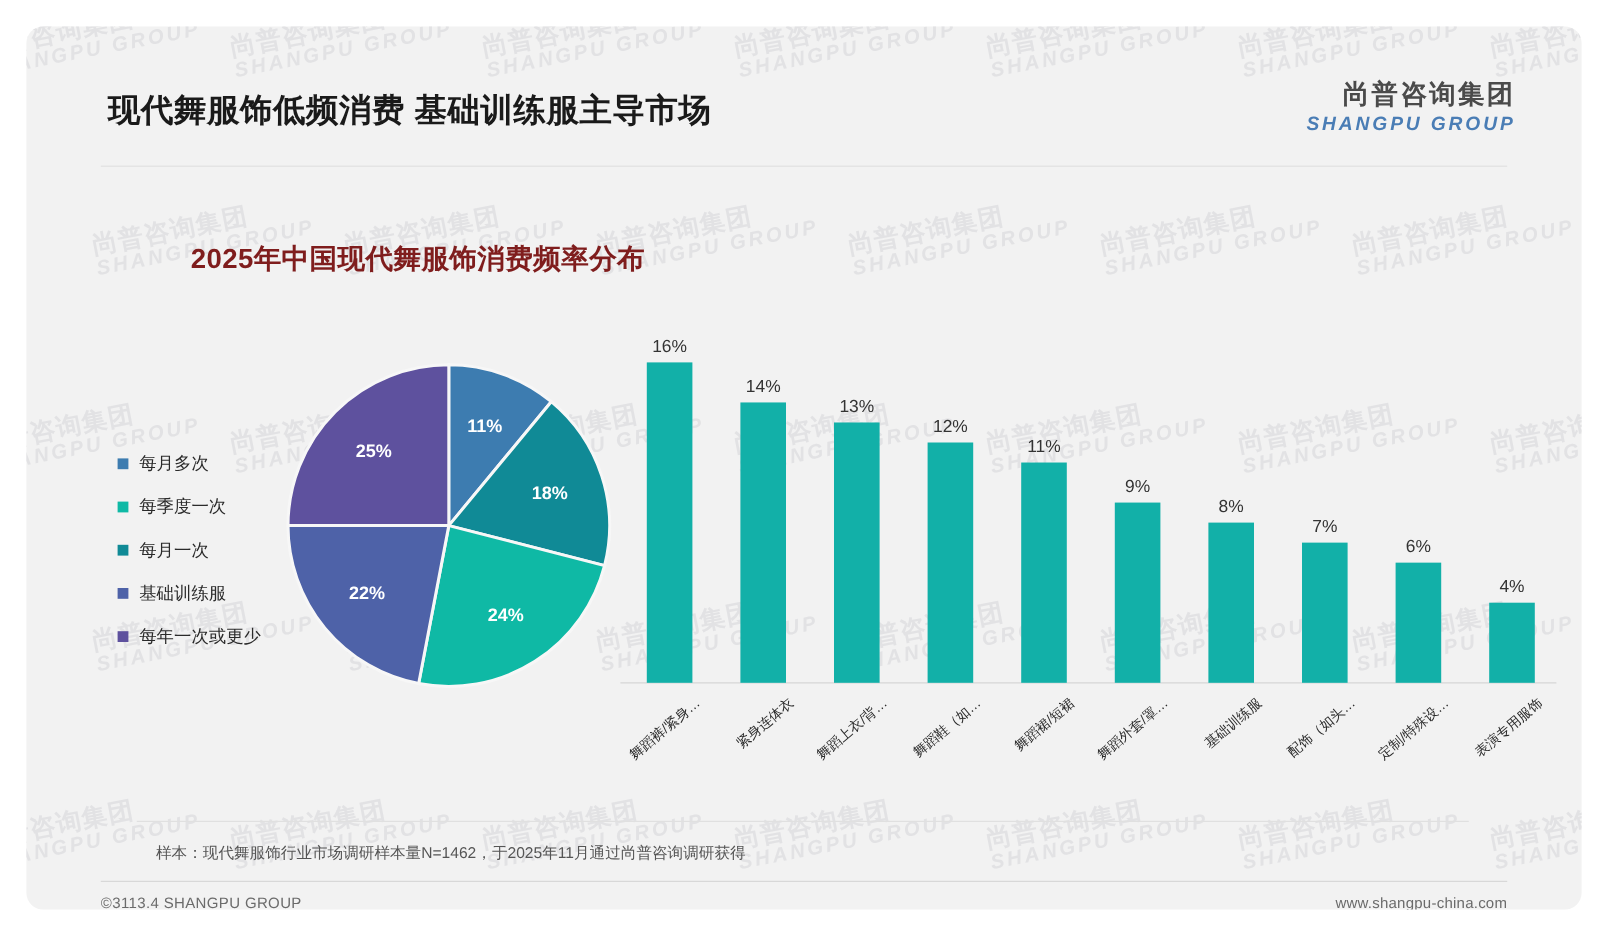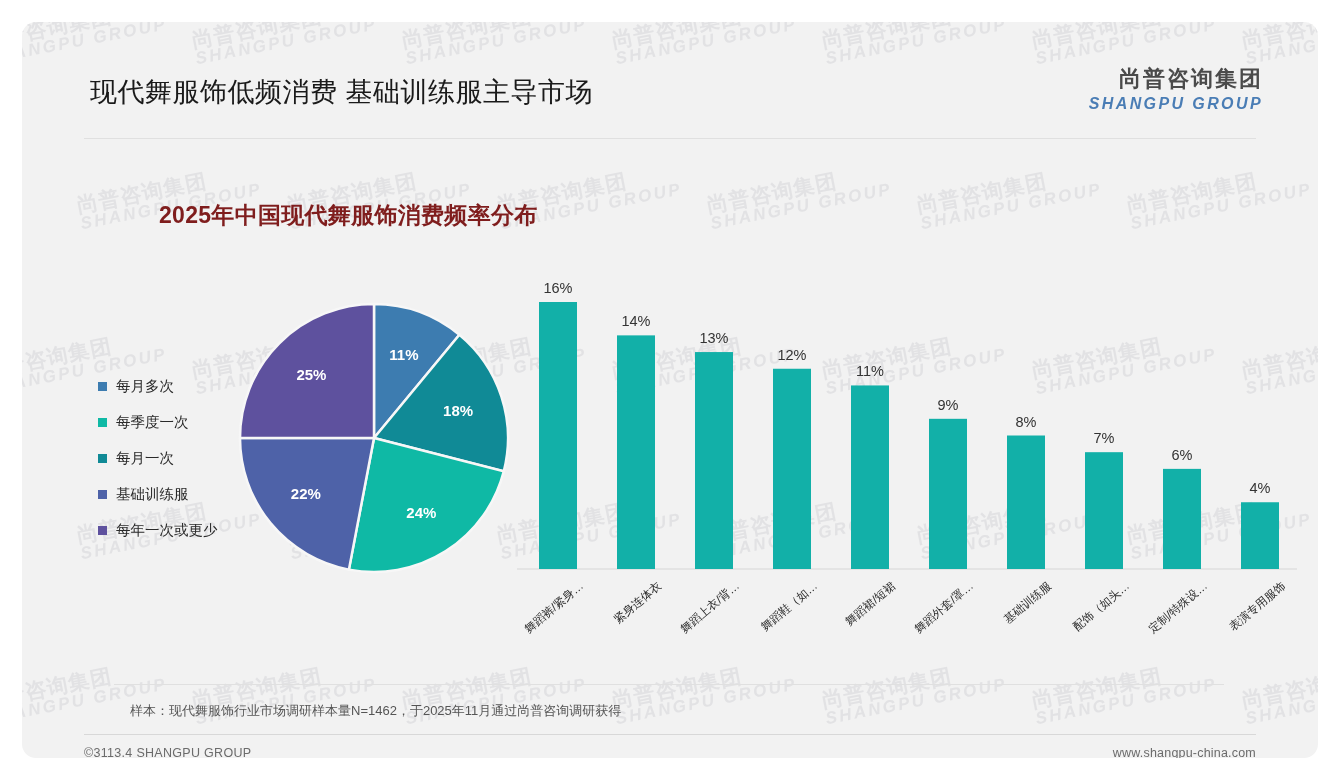--- a/index.html
+++ b/index.html
@@ -34,21 +34,21 @@
   .wm .wm-cn { font-size: 21px; font-weight: 700; letter-spacing: 1px; }
   .wm .wm-en { font-size: 17px; font-weight: 700; font-style: italic; letter-spacing: 2.5px; }
 
   
   #header {
     position: absolute; left: 0; top: 0; width: 100%; height: 96px;
     z-index: 4;
   }
   #page-title {
     position: absolute; left: 68px; top: 52px;
-    font-size: 27px; font-weight: 400; color: #1a1a1a;
+    font-size: 27px; font-weight: 700; color: #1a1a1a;
     letter-spacing: 0.5px;
   }
   #logo {
     position: absolute; right: 55px; top: 42px;
     text-align: right;
   }
   #logo .logo-cn {
     font-size: 22px; font-weight: 700; color: #4a4a4a; letter-spacing: 2px;
   }
   #logo .logo-en {

